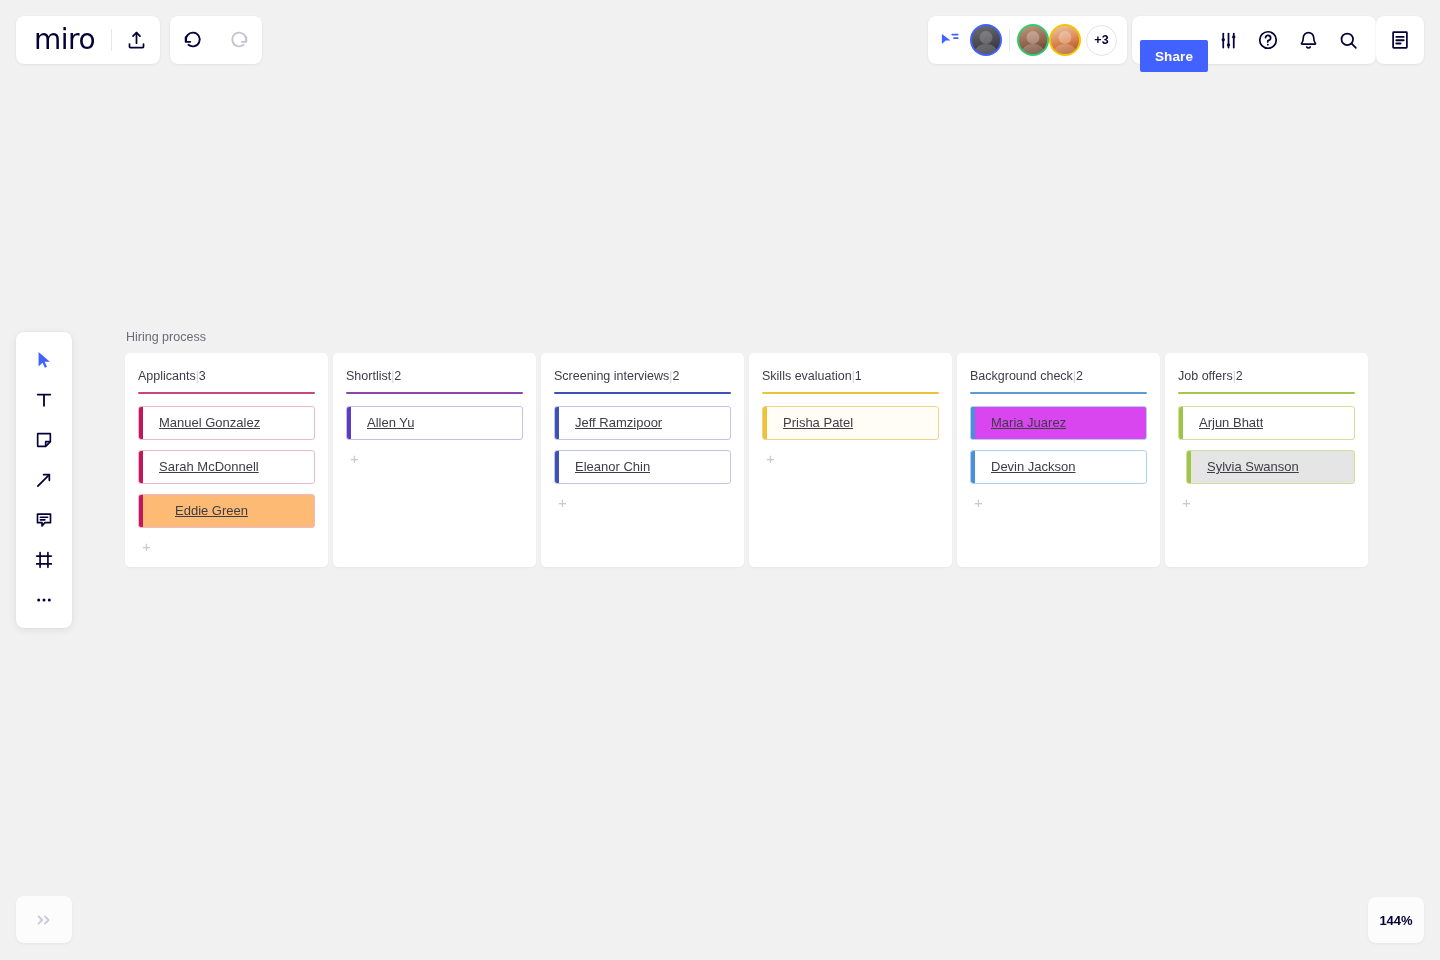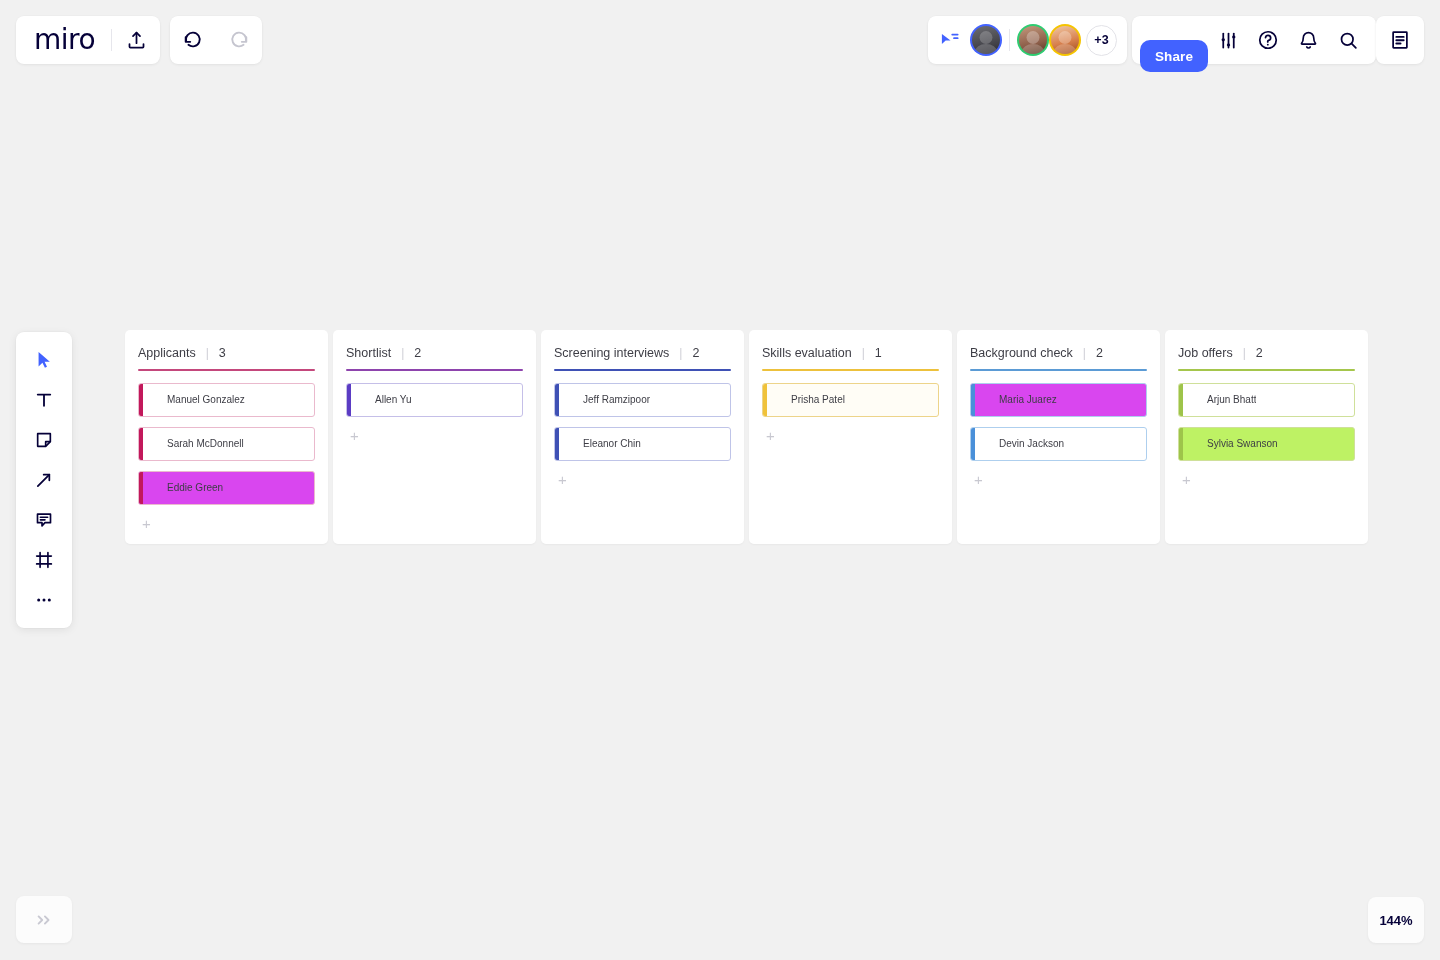--- a/index.html
+++ b/index.html
@@ -157,21 +157,21 @@
     border-radius: 8px;
     display: flex;
     align-items: center;
     padding: 0 8px 0 8px;
     box-shadow: 0 1px 3px rgba(0,0,0,0.06), 0 0 0 0.5px rgba(0,0,0,0.02);
   }
   .share-btn {
     background: #4262ff;
     color: #fff;
     border: none;
-    border-radius: 10px;
+    border-radius: 2px;
     height: 32px;
     padding: 0 15px;
     font-family: "Liberation Sans", sans-serif;
     font-size: 13.5px;
     font-weight: 700;
     cursor: pointer;
     letter-spacing: 0.1px;
     margin-top: 32px;
   }
   .icon-btn {
@@ -275,21 +275,21 @@
     width: 203px;
     min-height: 214px;
     background: #ffffff;
     border-radius: 5px;
     padding: 13px 13px 10px 13px;
     box-shadow: 0 1px 2px rgba(0,0,0,0.04);
   }
   .col-head {
     display: flex;
     align-items: baseline;
-    gap: 10px;
+    gap: 0;
     font-size: 12.5px;
     color: #404048;
     padding: 3px 0 0 0;
     white-space: nowrap;
   }
   .col-title { color: #3d3d45; }
   .col-sep { color: #cfcfd6; font-size: 12px; }
   .col-count { color: #3d3d45; }
   .col-rule {
     height: 1.6px;
@@ -308,26 +308,27 @@
     position: relative;
     overflow: hidden;
     cursor: pointer;
   }
   .card-bar {
     width: 4px;
     height: 100%;
     flex: 0 0 auto;
   }
   .card-label {
-    font-size: 10px;
+    font-size: 13px;
     color: #3d3d45;
-    padding-left: 24px;
+    padding-left: 16px;
     white-space: nowrap;
     overflow: hidden;
     text-overflow: ellipsis;
+    text-decoration: underline;
   }
 
   .add-card {
     font-size: 15px;
     color: #c8c8d0;
     line-height: 1;
     padding: 1px 0 0 4px;
     cursor: pointer;
     user-select: none;
     font-weight: 300;
@@ -516,37 +517,38 @@
         <svg width="20" height="20" viewBox="0 0 24 24" fill="#050038">
           <circle cx="5.6" cy="12" r="1.8"></circle>
           <circle cx="12" cy="12" r="1.8"></circle>
           <circle cx="18.4" cy="12" r="1.8"></circle>
         </svg>
       </span>
     </div>
   </div>
 
   <div class="frame">
+    <div class="frame-label">Hiring process</div>
     <div class="board" id="board">
         <div class="column">
           <div class="col-head">
             <span class="col-title">Applicants</span>
             <span class="col-sep">|</span>
             <span class="col-count">3</span>
           </div>
           <div class="col-rule" style="background: rgb(196, 72, 124);"></div>
           <div class="card" style="border: 1px solid rgb(234, 185, 205); background: rgb(255, 255, 255);">
             <div class="card-bar" style="background: rgb(194, 24, 91);"></div>
             <div class="card-label">Manuel Gonzalez</div>
           </div>
           <div class="card" style="border: 1px solid rgb(234, 185, 205); background: rgb(255, 255, 255);">
             <div class="card-bar" style="background: rgb(194, 24, 91);"></div>
             <div class="card-label">Sarah McDonnell</div>
           </div>
-          <div class="card" style="border: 1px solid rgb(234, 185, 205); background: #d946ef;">
+          <div class="card" style="border: 1px solid rgb(234, 185, 205); background: #fdba74; gap: 16px;">
             <div class="card-bar" style="background: rgb(194, 24, 91);"></div>
             <div class="card-label">Eddie Green</div>
           </div>
           <div class="add-card">+</div>
         </div>
         <div class="column">
           <div class="col-head">
             <span class="col-title">Shortlist</span>
             <span class="col-sep">|</span>
             <span class="col-count">2</span>
@@ -609,21 +611,21 @@
           <div class="col-head">
             <span class="col-title">Job offers</span>
             <span class="col-sep">|</span>
             <span class="col-count">2</span>
           </div>
           <div class="col-rule" style="background: rgb(165, 198, 76);"></div>
           <div class="card" style="border: 1px solid rgb(207, 224, 154); background: rgb(255, 255, 255);">
             <div class="card-bar" style="background: rgb(158, 196, 74);"></div>
             <div class="card-label">Arjun Bhatt</div>
           </div>
-          <div class="card" style="border: 1px solid rgb(207, 224, 154); background: #bef264;">
+          <div class="card" style="border: 1px solid rgb(207, 224, 154); background: #e5e5e5; margin-left: 8px;">
             <div class="card-bar" style="background: rgb(158, 196, 74);"></div>
             <div class="card-label">Sylvia Swanson</div>
           </div>
           <div class="add-card">+</div>
         </div>
       </div>
   </div>
 
   <div class="bl-expand">
     <span>

